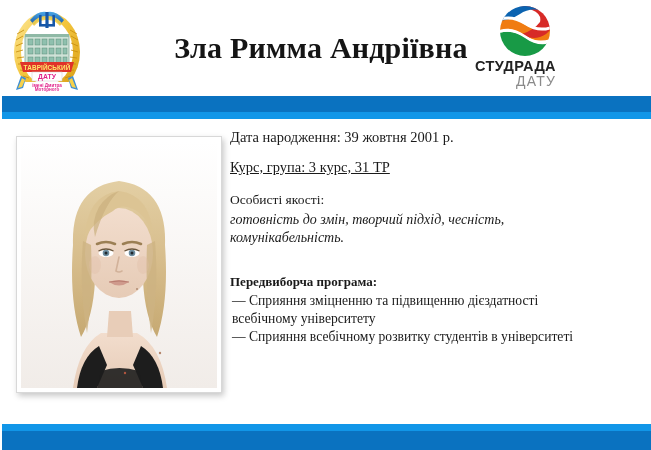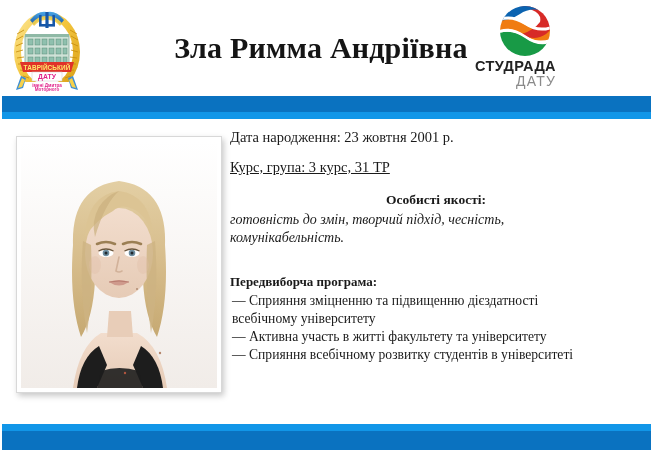--- a/index.html
+++ b/index.html
@@ -149,24 +149,23 @@
     margin-bottom: 14px !important;
   }
   .line-course {
     font-size: 14.5px;
     line-height: 1.12;
     margin-bottom: 17px !important;
     text-decoration: underline;
   }
   .block-label {
     font-size: 13.5px;
-    font-weight: 700;
+    font-weight: 400;
     line-height: 1.2;
     margin-bottom: 2px !important;
-    text-align: center;
   }
   .qualities {
     font-size: 14px;
     line-height: 1.34;
     font-style: italic;
   }
   .program {
     margin-top: 26px !important;
   }
   .program-label {
@@ -380,33 +379,32 @@
         <ellipse cx="122" cy="124" rx="6" ry="9" fill="#e0bda6" opacity="0.35"></ellipse>
 
         <circle cx="116" cy="148" r="1" fill="#b08a70"></circle>
         <circle cx="139" cy="212" r="1.2" fill="#b5866b"></circle>
         <circle cx="104" cy="232" r="1.2" fill="#b0553f"></circle>
       </svg>
     </div>
   </div>
 
   <div class="info">
-    <p class="line-birth">Дата народження: 23 жовтня 2001 р.</p>
+    <p class="line-birth">Дата народження: 39 жовтня 2001 р.</p>
     <p class="line-course">Курс, група: 3 курс, 31 ТР</p>
 
     <p class="block-label">Особисті якості:</p>
     <p class="qualities">готовність до змін, творчий підхід, чесність,</p>
     <p class="qualities">комунікабельність.</p>
 
     <div class="program">
       <p class="program-label">Передвиборча програма:</p>
       <ul class="program-list">
         <li>— Сприяння зміцненню та підвищенню дієздатності</li>
         <li>всебічному університету</li>
-        <li>— Активна участь в житті факультету та університету</li>
         <li>— Сприяння всебічному розвитку студентів в університеті</li>
       </ul>
     </div>
   </div>
 
   <div class="rule-bot-light"></div>
   <div class="rule-bot-dark"></div>
 
 </div>
 

